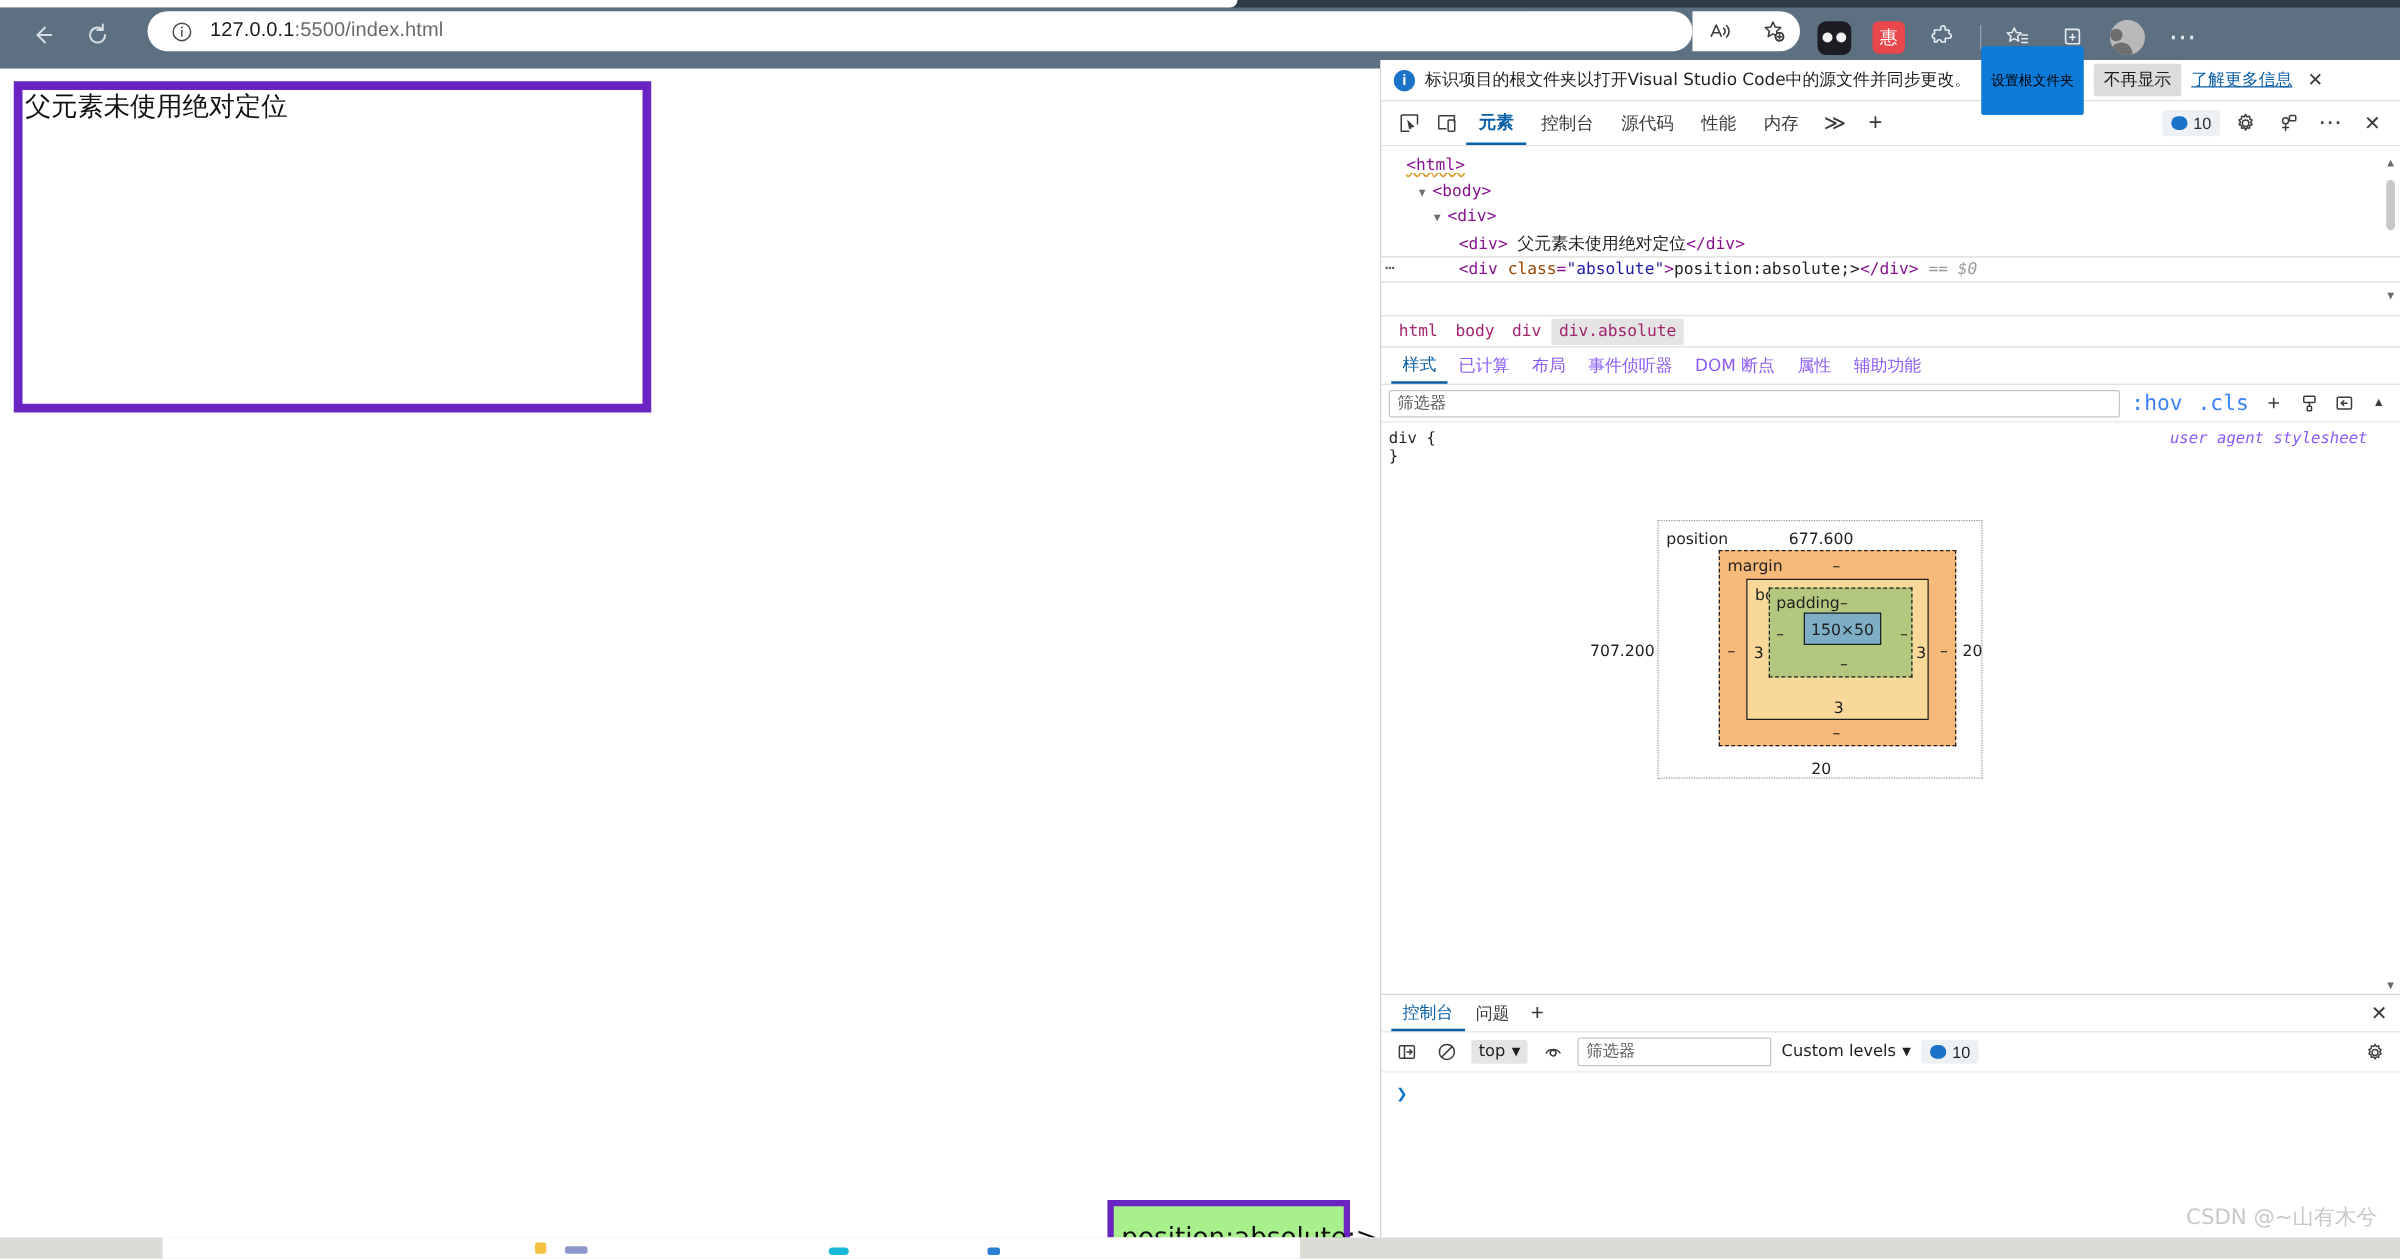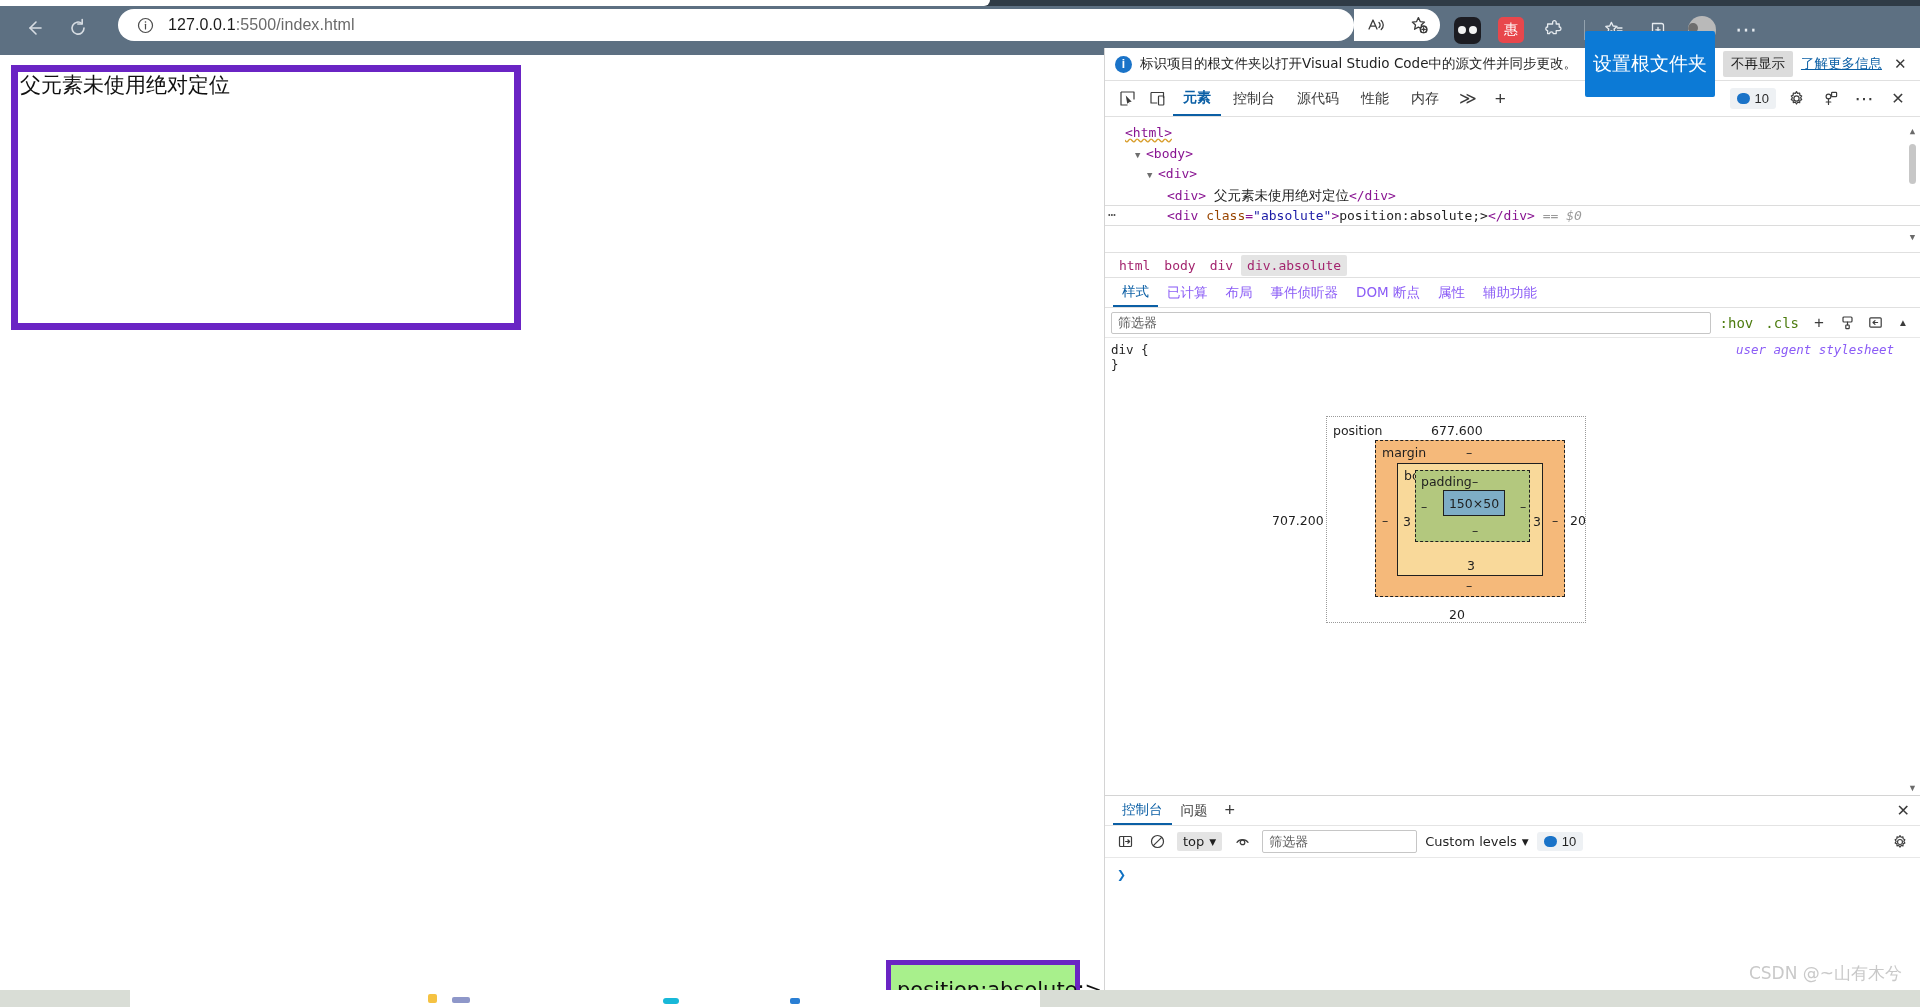--- a/index.html
+++ b/index.html
@@ -117,22 +117,22 @@
     display:flex; align-items:center; padding:0 6px 0 10px; gap:8px;
   }
   #infobar-icon{
     width:17px;height:17px;border-radius:50%;background:#1a73c8;color:#fff;
     font-size:12px;font-weight:bold;display:flex;align-items:center;justify-content:center;
     flex:0 0 auto;
   }
   #infobar-text{ font-size:13.5px; color:#1f1f1f; white-space:nowrap;
     font-family:"DejaVu Sans", sans-serif; }
   #infobar-primary{
-    background:#0c7ad6; color:#ffffff; border:none; border-radius:2px;
-    font-size:19px; padding:20px 8px; cursor:pointer; white-space:nowrap;
+    background:#0c7ad6; color:#000000; border:none; border-radius:2px;
+    font-size:11px; padding:20px 8px; cursor:pointer; white-space:nowrap;
     font-family:"DejaVu Sans", sans-serif;
   }
   #infobar-secondary{
     background:#dcdcdc; color:#1f1f1f; border:none; border-radius:2px;
     font-size:13.5px; padding:4px 8px; cursor:pointer; white-space:nowrap;
     font-family:"DejaVu Sans", sans-serif;
   }
   #infobar-link{
     color:#0b5fa5; text-decoration:underline; font-size:13.5px; cursor:pointer; white-space:nowrap;
     font-family:"DejaVu Sans", sans-serif;
@@ -216,21 +216,21 @@
   #filter-row{
     height:30px; display:flex; align-items:center; padding:0 6px; gap:6px;
     border-bottom:1px solid #e8e8e8;
   }
   #style-filter-input{
     flex:1; height:22px; border:1px solid #c6c6c6; border-radius:2px;
     font-size:13px; padding:0 6px; color:#1f1f1f; outline:none;
     font-family:"DejaVu Sans", sans-serif;
   }
   #style-filter-input::placeholder{ color:#5a5a5a; }
-  .filt-txt{ font-family:"DejaVu Sans Mono", monospace; font-size:14px; color:#4d7c0f; cursor:pointer; padding:0 3px; }
+  .filt-txt{ font-family:"DejaVu Sans Mono", monospace; font-size:17px; color:#3b82f6; cursor:pointer; padding:0 3px; }
   .filt-ic{ width:22px;height:22px;display:flex;align-items:center;justify-content:center;color:#3c3c3c;cursor:pointer; }
 
   
   #css-rules{
     font-family:"DejaVu Sans Mono", monospace; font-size:12.5px;
     padding:4px 0 0 6px; color:#1f1f1f; position:relative; height:42px; overflow:hidden;
   }
   #css-rules .ua{ position:absolute; right:26px; top:4px; color:#8b5cf6; font-style:italic; }
   .prop-name{ color:#a3246e; }
   .prop-val{ color:#1a1aa6; }

